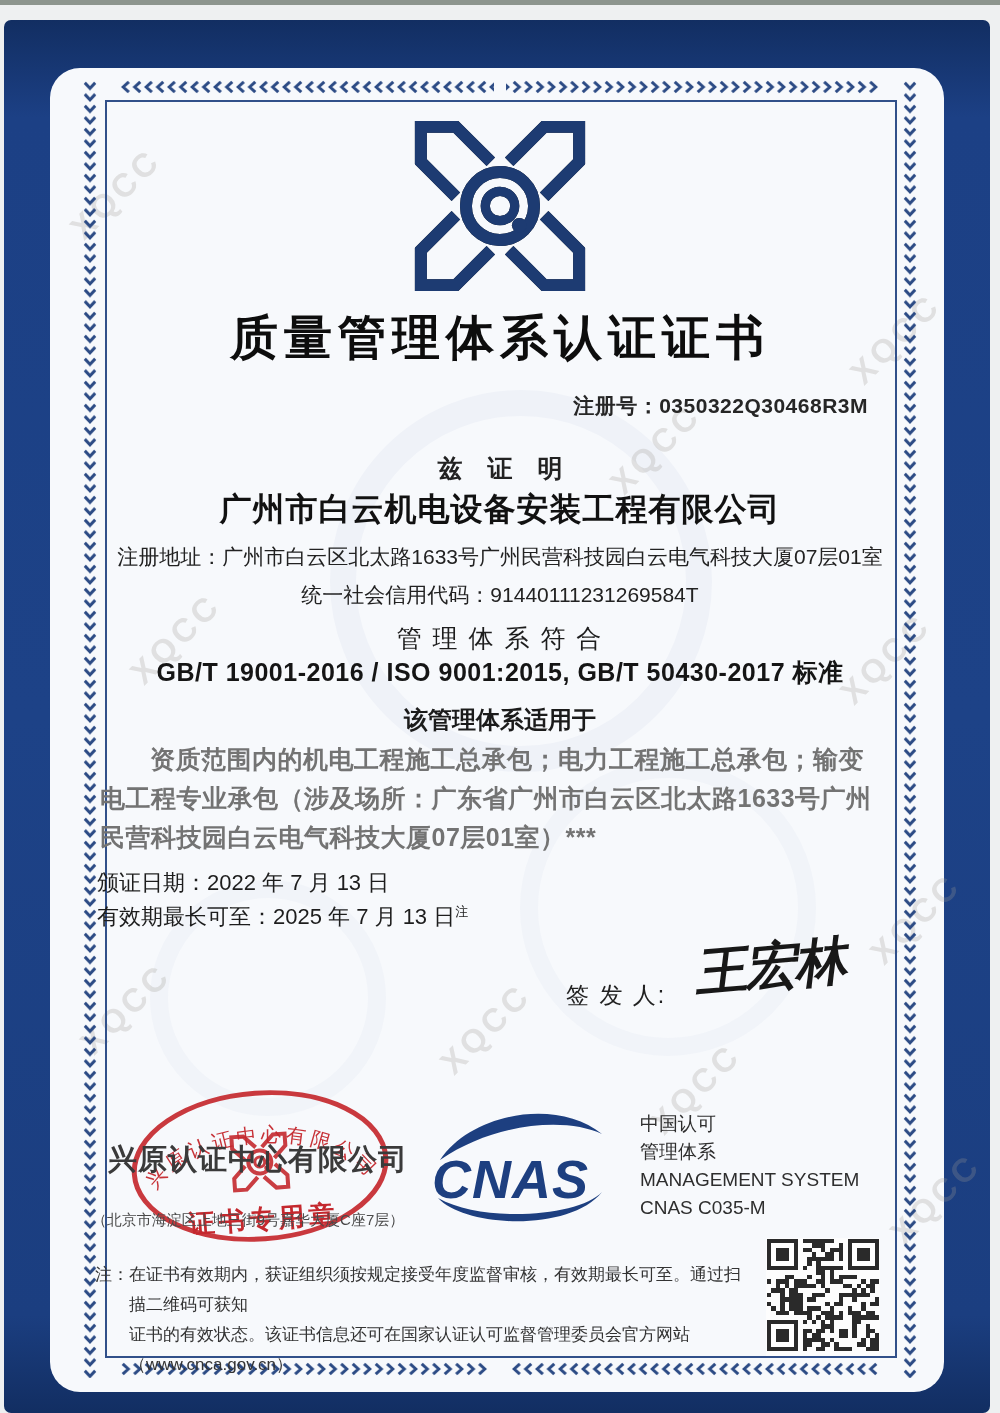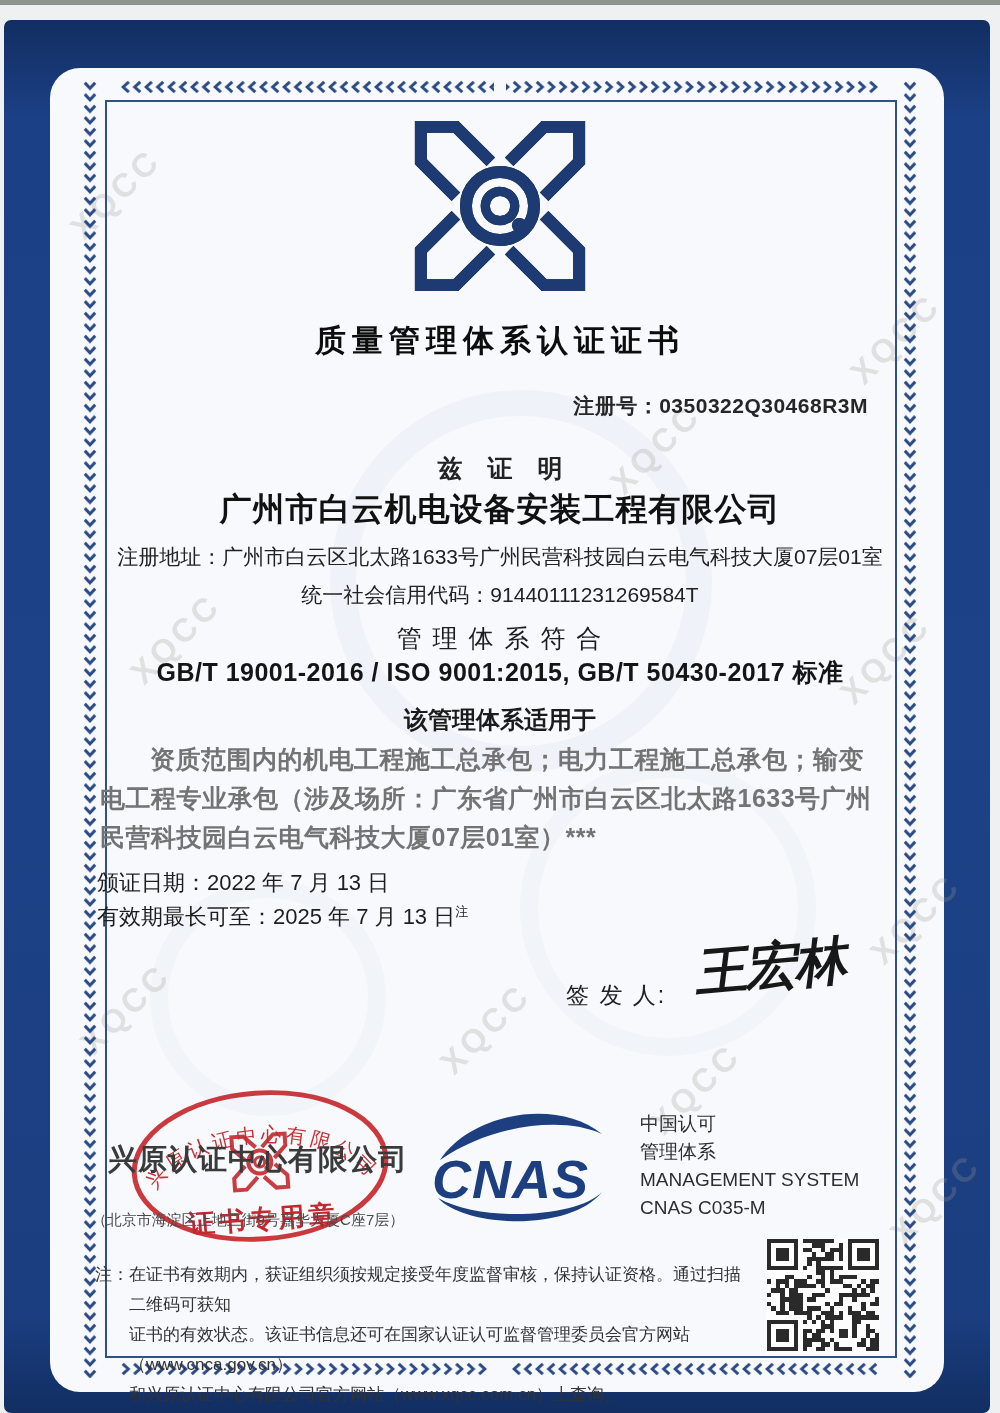--- a/index.html
+++ b/index.html
@@ -29,21 +29,21 @@
   
   .wm{
     transform:rotate(-45deg);
     font-weight:bold;font-size:33px;letter-spacing:4px;
     color:rgba(158,155,146,0.26);white-space:nowrap;
   }
   .ghost-ring{border-radius:50%;border:26px solid rgba(110,130,175,0.055);}
   .ghost-ring2{border-radius:50%;border:18px solid rgba(110,130,175,0.045);}
   
   .center{left:0;width:1000px;text-align:center;}
-  .page-title{top:320px;font-size:31px;font-weight:800;letter-spacing:6px;color:#0d0d0d;}
+  .page-title{top:306px;font-size:48px;font-weight:800;letter-spacing:6px;color:#0d0d0d;}
   .regno{top:392px;right:132px;font-size:21px;font-weight:700;color:#262626;letter-spacing:0.5px;}
   .certify{top:452px;font-size:25px;color:#222;font-weight:700;}
   .company{top:488px;font-size:32px;font-weight:700;color:#111;letter-spacing:1px;}
   .addr{top:543px;font-size:21px;color:#222;}
   .credit{top:581px;font-size:21px;color:#222;}
   .conform{top:622px;font-size:25px;color:#1d1d1d;font-weight:500;letter-spacing:2px;}
   .standards{top:656px;font-size:25px;font-weight:700;color:#151515;letter-spacing:0.5px;}
   .scopehead{top:704px;font-size:24px;color:#1b1b1b;font-weight:bold;}
   .scope{
     left:100px;top:740px;width:780px;
@@ -182,23 +182,22 @@
 <div class="abs accred">
   <div>中国认可</div>
   <div>管理体系</div>
   <div>MANAGEMENT SYSTEM</div>
   <div>CNAS C035-M</div>
 </div>
 
 <div class="abs footnote">
   <div class="note-label">注：</div>
   <div class="note-body">
-    <div>在证书有效期内，获证组织须按规定接受年度监督审核，保持认证资格。通过扫描二维码可获知</div>
+    <div>在证书有效期内，获证组织须按规定接受年度监督审核，有效期最长可至。通过扫描二维码可获知</div>
     <div>证书的有效状态。该证书信息还可在国家认证认可监督管理委员会官方网站（www.cnca.gov.cn）</div>
-    <div>和兴原认证中心有限公司官方网站（www.xqcc.com.cn）上查询。</div>
   </div>
 </div>
 
 <div class="abs qr">
   <svg id="qr-svg" width="112" height="112" viewBox="0 0 25 25" shape-rendering="crispEdges">
       <path d="M8 0h1v1h-1zM9 0h1v1h-1zM10 0h1v1h-1zM11 0h1v1h-1zM12 0h1v1h-1zM13 0h1v1h-1zM14 0h1v1h-1zM10 1h1v1h-1zM11 1h1v1h-1zM12 1h1v1h-1zM16 1h1v1h-1zM8 2h1v1h-1zM9 2h1v1h-1zM12 2h1v1h-1zM14 2h1v1h-1zM15 2h1v1h-1zM16 2h1v1h-1zM10 3h1v1h-1zM13 3h1v1h-1zM14 3h1v1h-1zM16 3h1v1h-1zM9 4h1v1h-1zM10 4h1v1h-1zM11 4h1v1h-1zM12 4h1v1h-1zM13 4h1v1h-1zM14 4h1v1h-1zM16 4h1v1h-1zM9 5h1v1h-1zM11 5h1v1h-1zM8 6h1v1h-1zM11 6h1v1h-1zM12 6h1v1h-1zM13 6h1v1h-1zM14 6h1v1h-1zM15 6h1v1h-1zM16 6h1v1h-1zM11 7h1v1h-1zM12 7h1v1h-1zM14 7h1v1h-1zM4 8h1v1h-1zM5 8h1v1h-1zM9 8h1v1h-1zM12 8h1v1h-1zM14 8h1v1h-1zM16 8h1v1h-1zM17 8h1v1h-1zM18 8h1v1h-1zM19 8h1v1h-1zM0 9h1v1h-1zM2 9h1v1h-1zM3 9h1v1h-1zM4 9h1v1h-1zM6 9h1v1h-1zM7 9h1v1h-1zM8 9h1v1h-1zM11 9h1v1h-1zM12 9h1v1h-1zM14 9h1v1h-1zM15 9h1v1h-1zM16 9h1v1h-1zM21 9h1v1h-1zM23 9h1v1h-1zM24 9h1v1h-1zM2 10h1v1h-1zM4 10h1v1h-1zM6 10h1v1h-1zM7 10h1v1h-1zM8 10h1v1h-1zM9 10h1v1h-1zM10 10h1v1h-1zM12 10h1v1h-1zM17 10h1v1h-1zM18 10h1v1h-1zM20 10h1v1h-1zM22 10h1v1h-1zM23 10h1v1h-1zM1 11h1v1h-1zM2 11h1v1h-1zM3 11h1v1h-1zM5 11h1v1h-1zM6 11h1v1h-1zM13 11h1v1h-1zM19 11h1v1h-1zM21 11h1v1h-1zM23 11h1v1h-1zM0 12h1v1h-1zM3 12h1v1h-1zM5 12h1v1h-1zM6 12h1v1h-1zM7 12h1v1h-1zM10 12h1v1h-1zM11 12h1v1h-1zM12 12h1v1h-1zM16 12h1v1h-1zM17 12h1v1h-1zM18 12h1v1h-1zM19 12h1v1h-1zM20 12h1v1h-1zM21 12h1v1h-1zM22 12h1v1h-1zM3 13h1v1h-1zM4 13h1v1h-1zM5 13h1v1h-1zM6 13h1v1h-1zM7 13h1v1h-1zM9 13h1v1h-1zM10 13h1v1h-1zM16 13h1v1h-1zM19 13h1v1h-1zM24 13h1v1h-1zM0 14h1v1h-1zM3 14h1v1h-1zM5 14h1v1h-1zM6 14h1v1h-1zM7 14h1v1h-1zM13 14h1v1h-1zM15 14h1v1h-1zM16 14h1v1h-1zM21 14h1v1h-1zM23 14h1v1h-1zM24 14h1v1h-1zM1 15h1v1h-1zM3 15h1v1h-1zM5 15h1v1h-1zM6 15h1v1h-1zM7 15h1v1h-1zM9 15h1v1h-1zM10 15h1v1h-1zM11 15h1v1h-1zM14 15h1v1h-1zM18 15h1v1h-1zM21 15h1v1h-1zM2 16h1v1h-1zM3 16h1v1h-1zM4 16h1v1h-1zM6 16h1v1h-1zM7 16h1v1h-1zM8 16h1v1h-1zM9 16h1v1h-1zM12 16h1v1h-1zM13 16h1v1h-1zM14 16h1v1h-1zM16 16h1v1h-1zM18 16h1v1h-1zM19 16h1v1h-1zM20 16h1v1h-1zM22 16h1v1h-1zM23 16h1v1h-1zM9 17h1v1h-1zM11 17h1v1h-1zM13 17h1v1h-1zM14 17h1v1h-1zM15 17h1v1h-1zM16 17h1v1h-1zM19 17h1v1h-1zM20 17h1v1h-1zM21 17h1v1h-1zM22 17h1v1h-1zM23 17h1v1h-1zM24 17h1v1h-1zM8 18h1v1h-1zM10 18h1v1h-1zM12 18h1v1h-1zM14 18h1v1h-1zM19 18h1v1h-1zM20 18h1v1h-1zM12 19h1v1h-1zM13 19h1v1h-1zM14 19h1v1h-1zM19 19h1v1h-1zM22 19h1v1h-1zM8 20h1v1h-1zM9 20h1v1h-1zM11 20h1v1h-1zM12 20h1v1h-1zM14 20h1v1h-1zM16 20h1v1h-1zM17 20h1v1h-1zM19 20h1v1h-1zM22 20h1v1h-1zM23 20h1v1h-1zM8 21h1v1h-1zM10 21h1v1h-1zM11 21h1v1h-1zM16 21h1v1h-1zM17 21h1v1h-1zM19 21h1v1h-1zM22 21h1v1h-1zM24 21h1v1h-1zM8 22h1v1h-1zM9 22h1v1h-1zM10 22h1v1h-1zM11 22h1v1h-1zM12 22h1v1h-1zM14 22h1v1h-1zM21 22h1v1h-1zM23 22h1v1h-1zM24 22h1v1h-1zM8 23h1v1h-1zM9 23h1v1h-1zM12 23h1v1h-1zM13 23h1v1h-1zM15 23h1v1h-1zM20 23h1v1h-1zM21 23h1v1h-1zM23 23h1v1h-1zM24 23h1v1h-1zM8 24h1v1h-1zM11 24h1v1h-1zM12 24h1v1h-1zM15 24h1v1h-1zM16 24h1v1h-1zM17 24h1v1h-1zM18 24h1v1h-1zM22 24h1v1h-1zM23 24h1v1h-1zM24 24h1v1h-1z" fill="#2a2a2a"></path>
       <rect x="0" y="0" width="7" height="7" fill="#2a2a2a"></rect>
       <rect x="1" y="1" width="5" height="5" fill="#ffffff"></rect>
       <rect x="2" y="2" width="3" height="3" fill="#2a2a2a"></rect>
       <rect x="18" y="0" width="7" height="7" fill="#2a2a2a"></rect>

